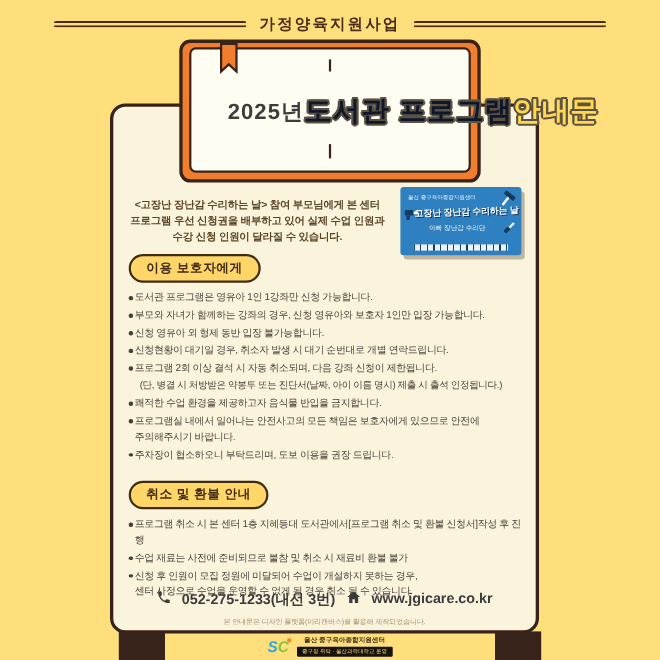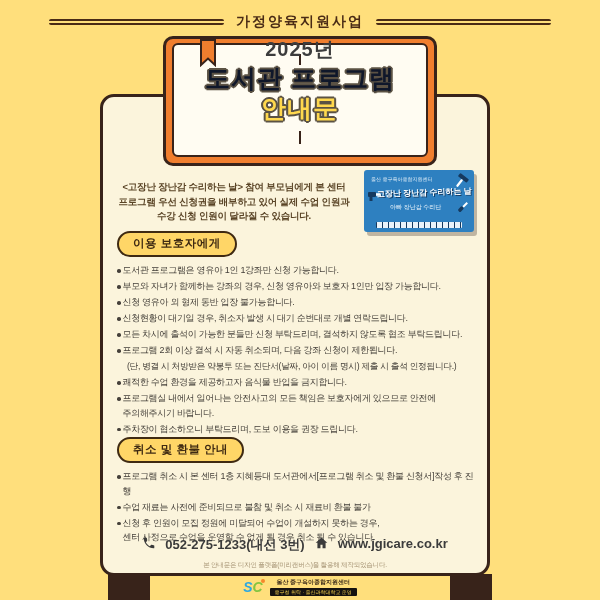--- a/index.html
+++ b/index.html
@@ -17,21 +17,21 @@
   .leg{position:absolute;top:574px;width:42px;height:26px;background:#38231A;z-index:0;}
   .leg.left{left:108px;} .leg.right{left:450px;}
 
   
   .book{position:absolute;left:163px;top:36px;width:274px;height:130px;z-index:3;}
   .book-cover{position:absolute;inset:0;background:#F07E2E;border:3px solid #38231A;border-radius:10px;box-sizing:border-box;}
   .book-pages{position:absolute;left:9px;right:9px;top:7px;bottom:9px;background:#FFFCF2;border:2px solid #38231A;border-radius:6px;box-sizing:border-box;}
   .fold{position:absolute;left:50%;width:2px;background:#38231A;transform:translateX(-50%);}
   .fold.top{top:9px;height:11px;} .fold.bottom{bottom:11px;height:13px;}
   .bookmark{position:absolute;left:36px;top:3px;}
-  .book-titles{position:absolute;inset:0;display:flex;flex-direction:column;align-items:center;padding-top:0;box-sizing:border-box;}
+  .book-titles{position:absolute;inset:0;display:flex;flex-direction:row;align-items:center;padding-top:0;box-sizing:border-box;margin-left:44px;}
   .book-year{font-size:20px;font-weight:bold;color:#3C3C3C;letter-spacing:1px;white-space:nowrap;}
   .book-title{font-size:25px;font-weight:bold;letter-spacing:1px;white-space:nowrap;line-height:30px;
               color:#0f172a;
               text-shadow:2px 0 #5B5244,-2px 0 #5B5244,0 2px #5B5244,0 -2px #5B5244,
                           1.4px 1.4px #5B5244,-1.4px -1.4px #5B5244,1.4px -1.4px #5B5244,-1.4px 1.4px #5B5244;}
   .book-subtitle{color:#FFD84E;}
 
   
   .intro{position:absolute;left:105px;top:180px;width:258px;text-align:center;z-index:2;
          font-size:9.5px;font-weight:bold;color:#5A4426;line-height:1.55;white-space:pre-line;letter-spacing:-0.2px;}
@@ -160,24 +160,20 @@
       <div class="item">
           <span class="dot"></span>
           <span class="itxt">신청 영유아 외 형제 동반 입장 불가능합니다.</span>
         </div>
       <div class="item">
           <span class="dot"></span>
           <span class="itxt">신청현황이 대기일 경우, 취소자 발생 시 대기 순번대로 개별 연락드립니다.</span>
         </div>
       <div class="item">
           <span class="dot"></span>
-          <span class="itxt">모든 차시에 출석이 가능한 분들만 신청 부탁드리며, 결석하지 않도록 협조 부탁드립니다.</span>
-        </div>
-      <div class="item">
-          <span class="dot"></span>
           <span class="itxt">프로그램 2회 이상 결석 시 자동 취소되며, 다음 강좌 신청이 제한됩니다.</span>
         </div>
       <div class="note">(단, 병결 시 처방받은 약봉투 또는 진단서(날짜, 아이 이름 명시) 제출 시 출석 인정됩니다.)</div>
       <div class="item">
           <span class="dot"></span>
           <span class="itxt">쾌적한 수업 환경을 제공하고자 음식물 반입을 금지합니다.</span>
         </div>
       <div class="item">
           <span class="dot"></span>
           <span class="itxt">프로그램실 내에서 일어나는 안전사고의 모든 책임은 보호자에게 있으므로 안전에

